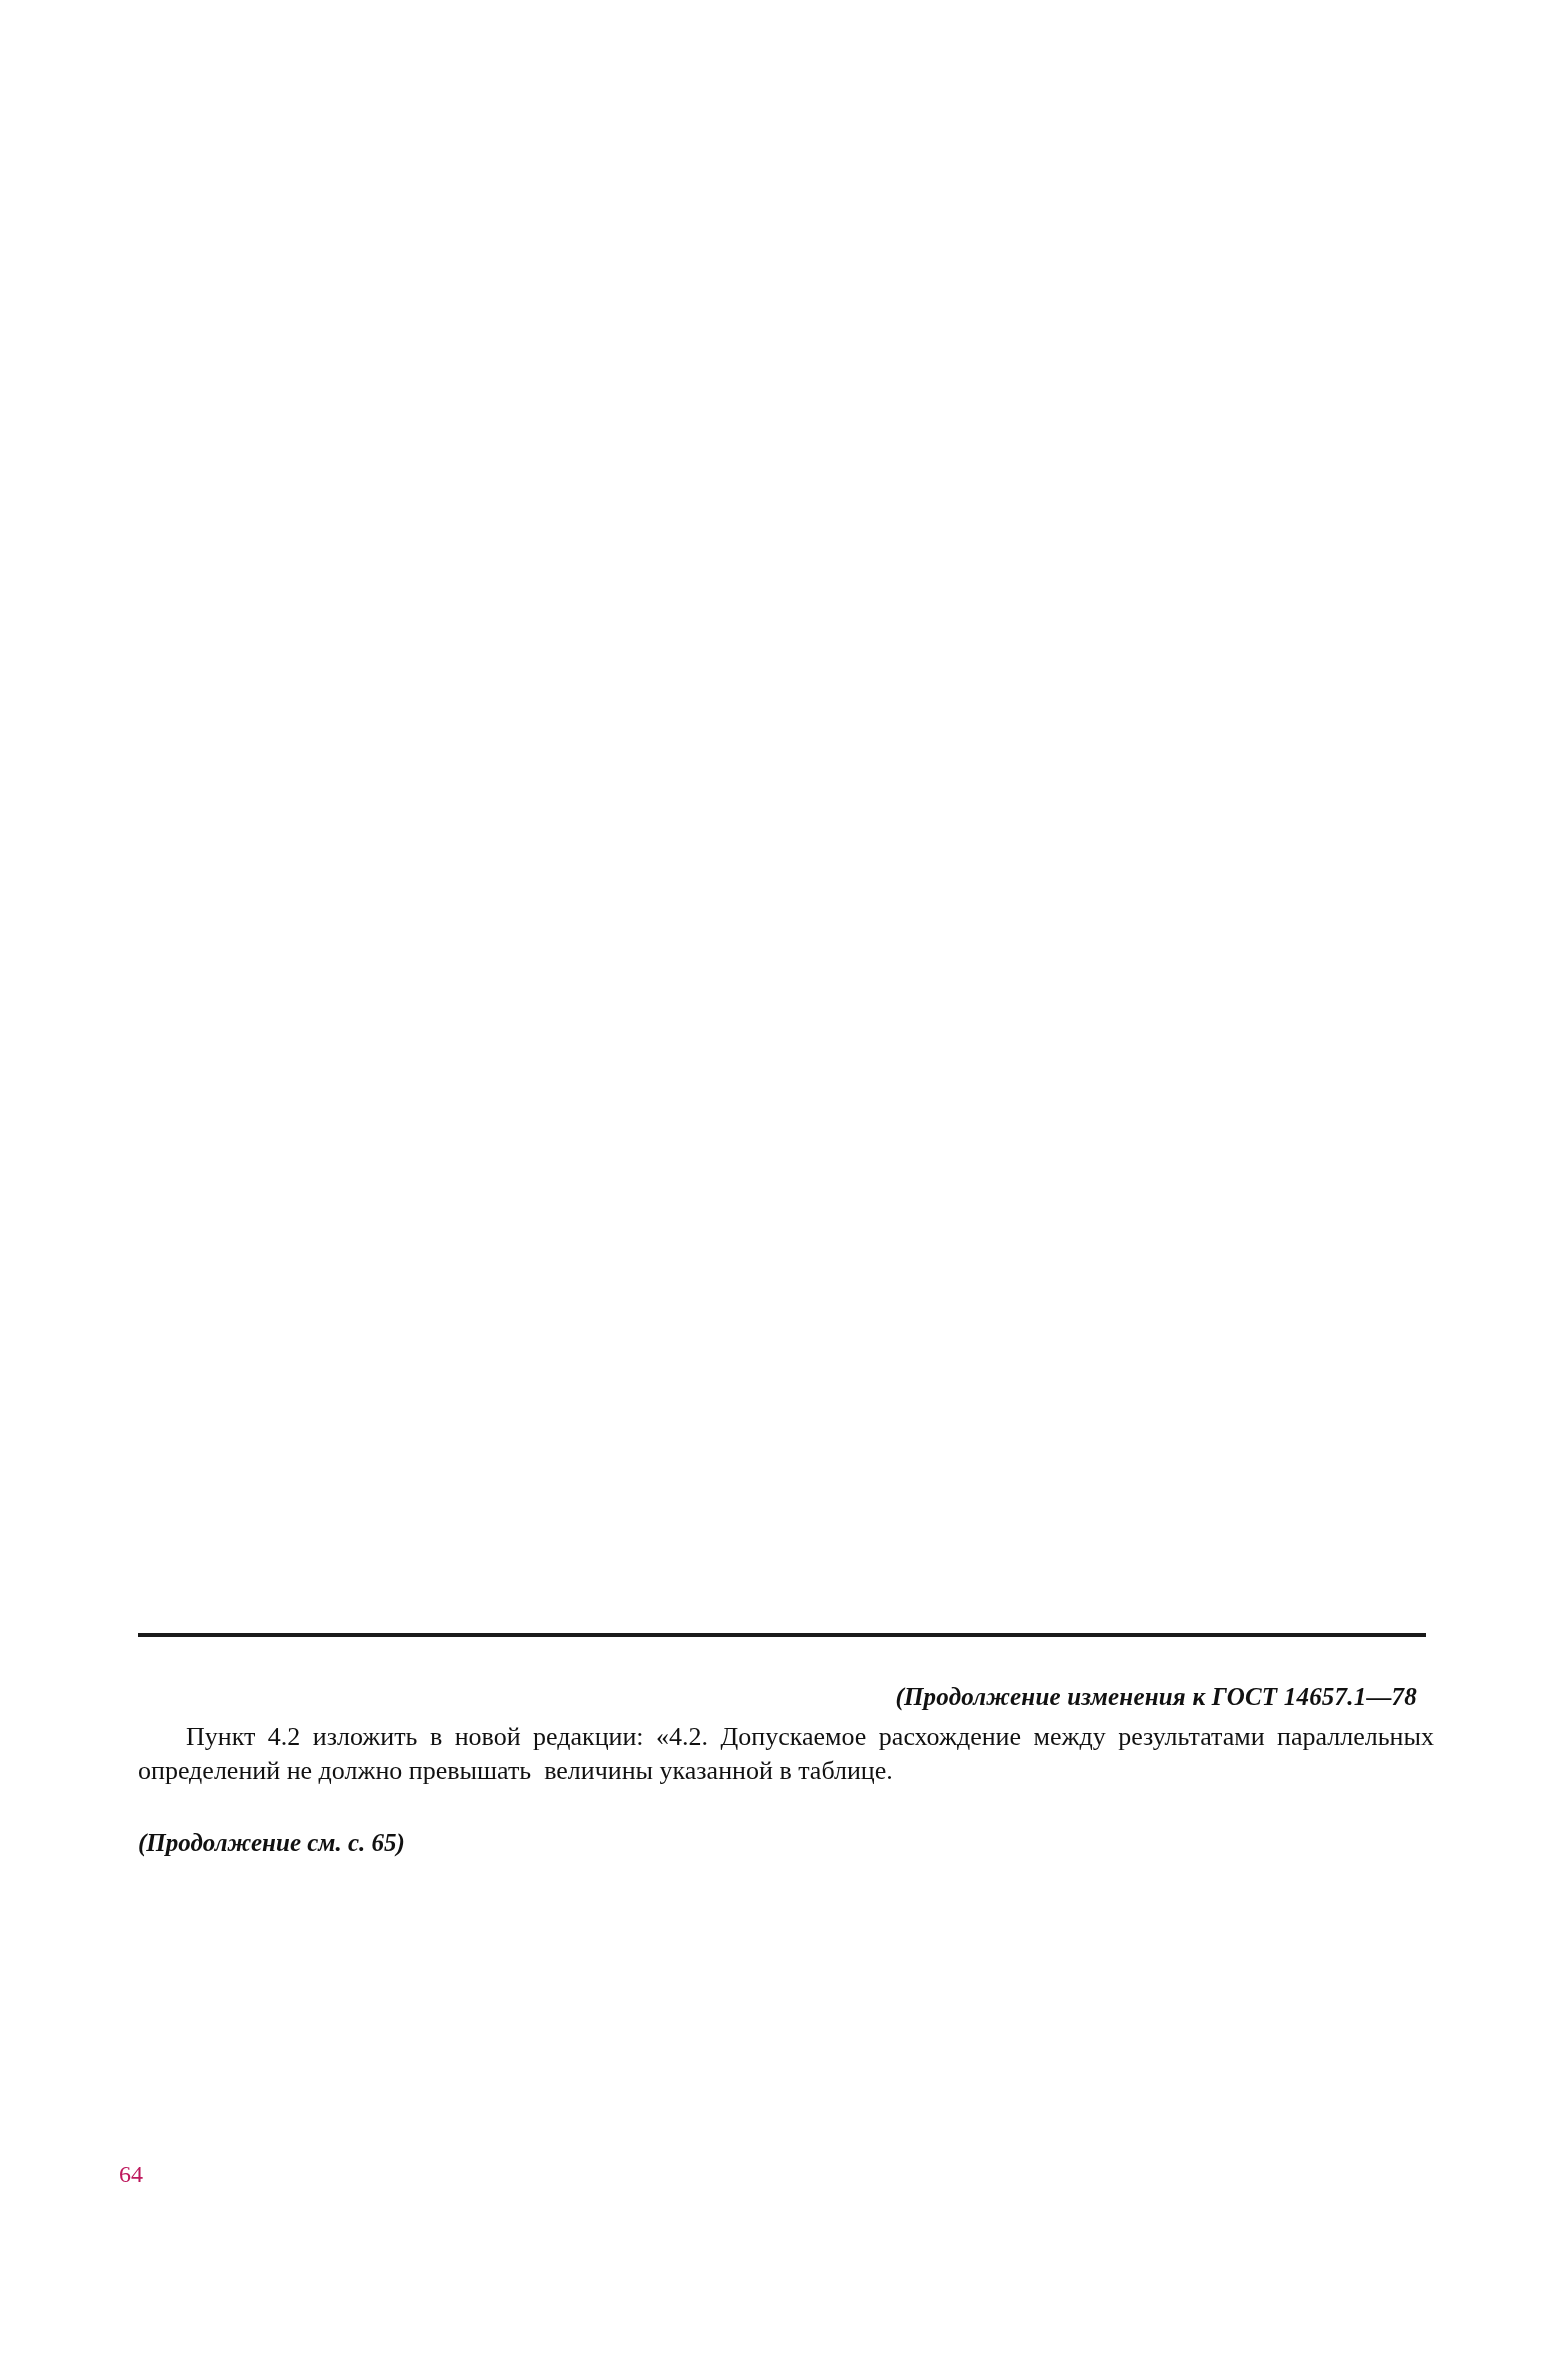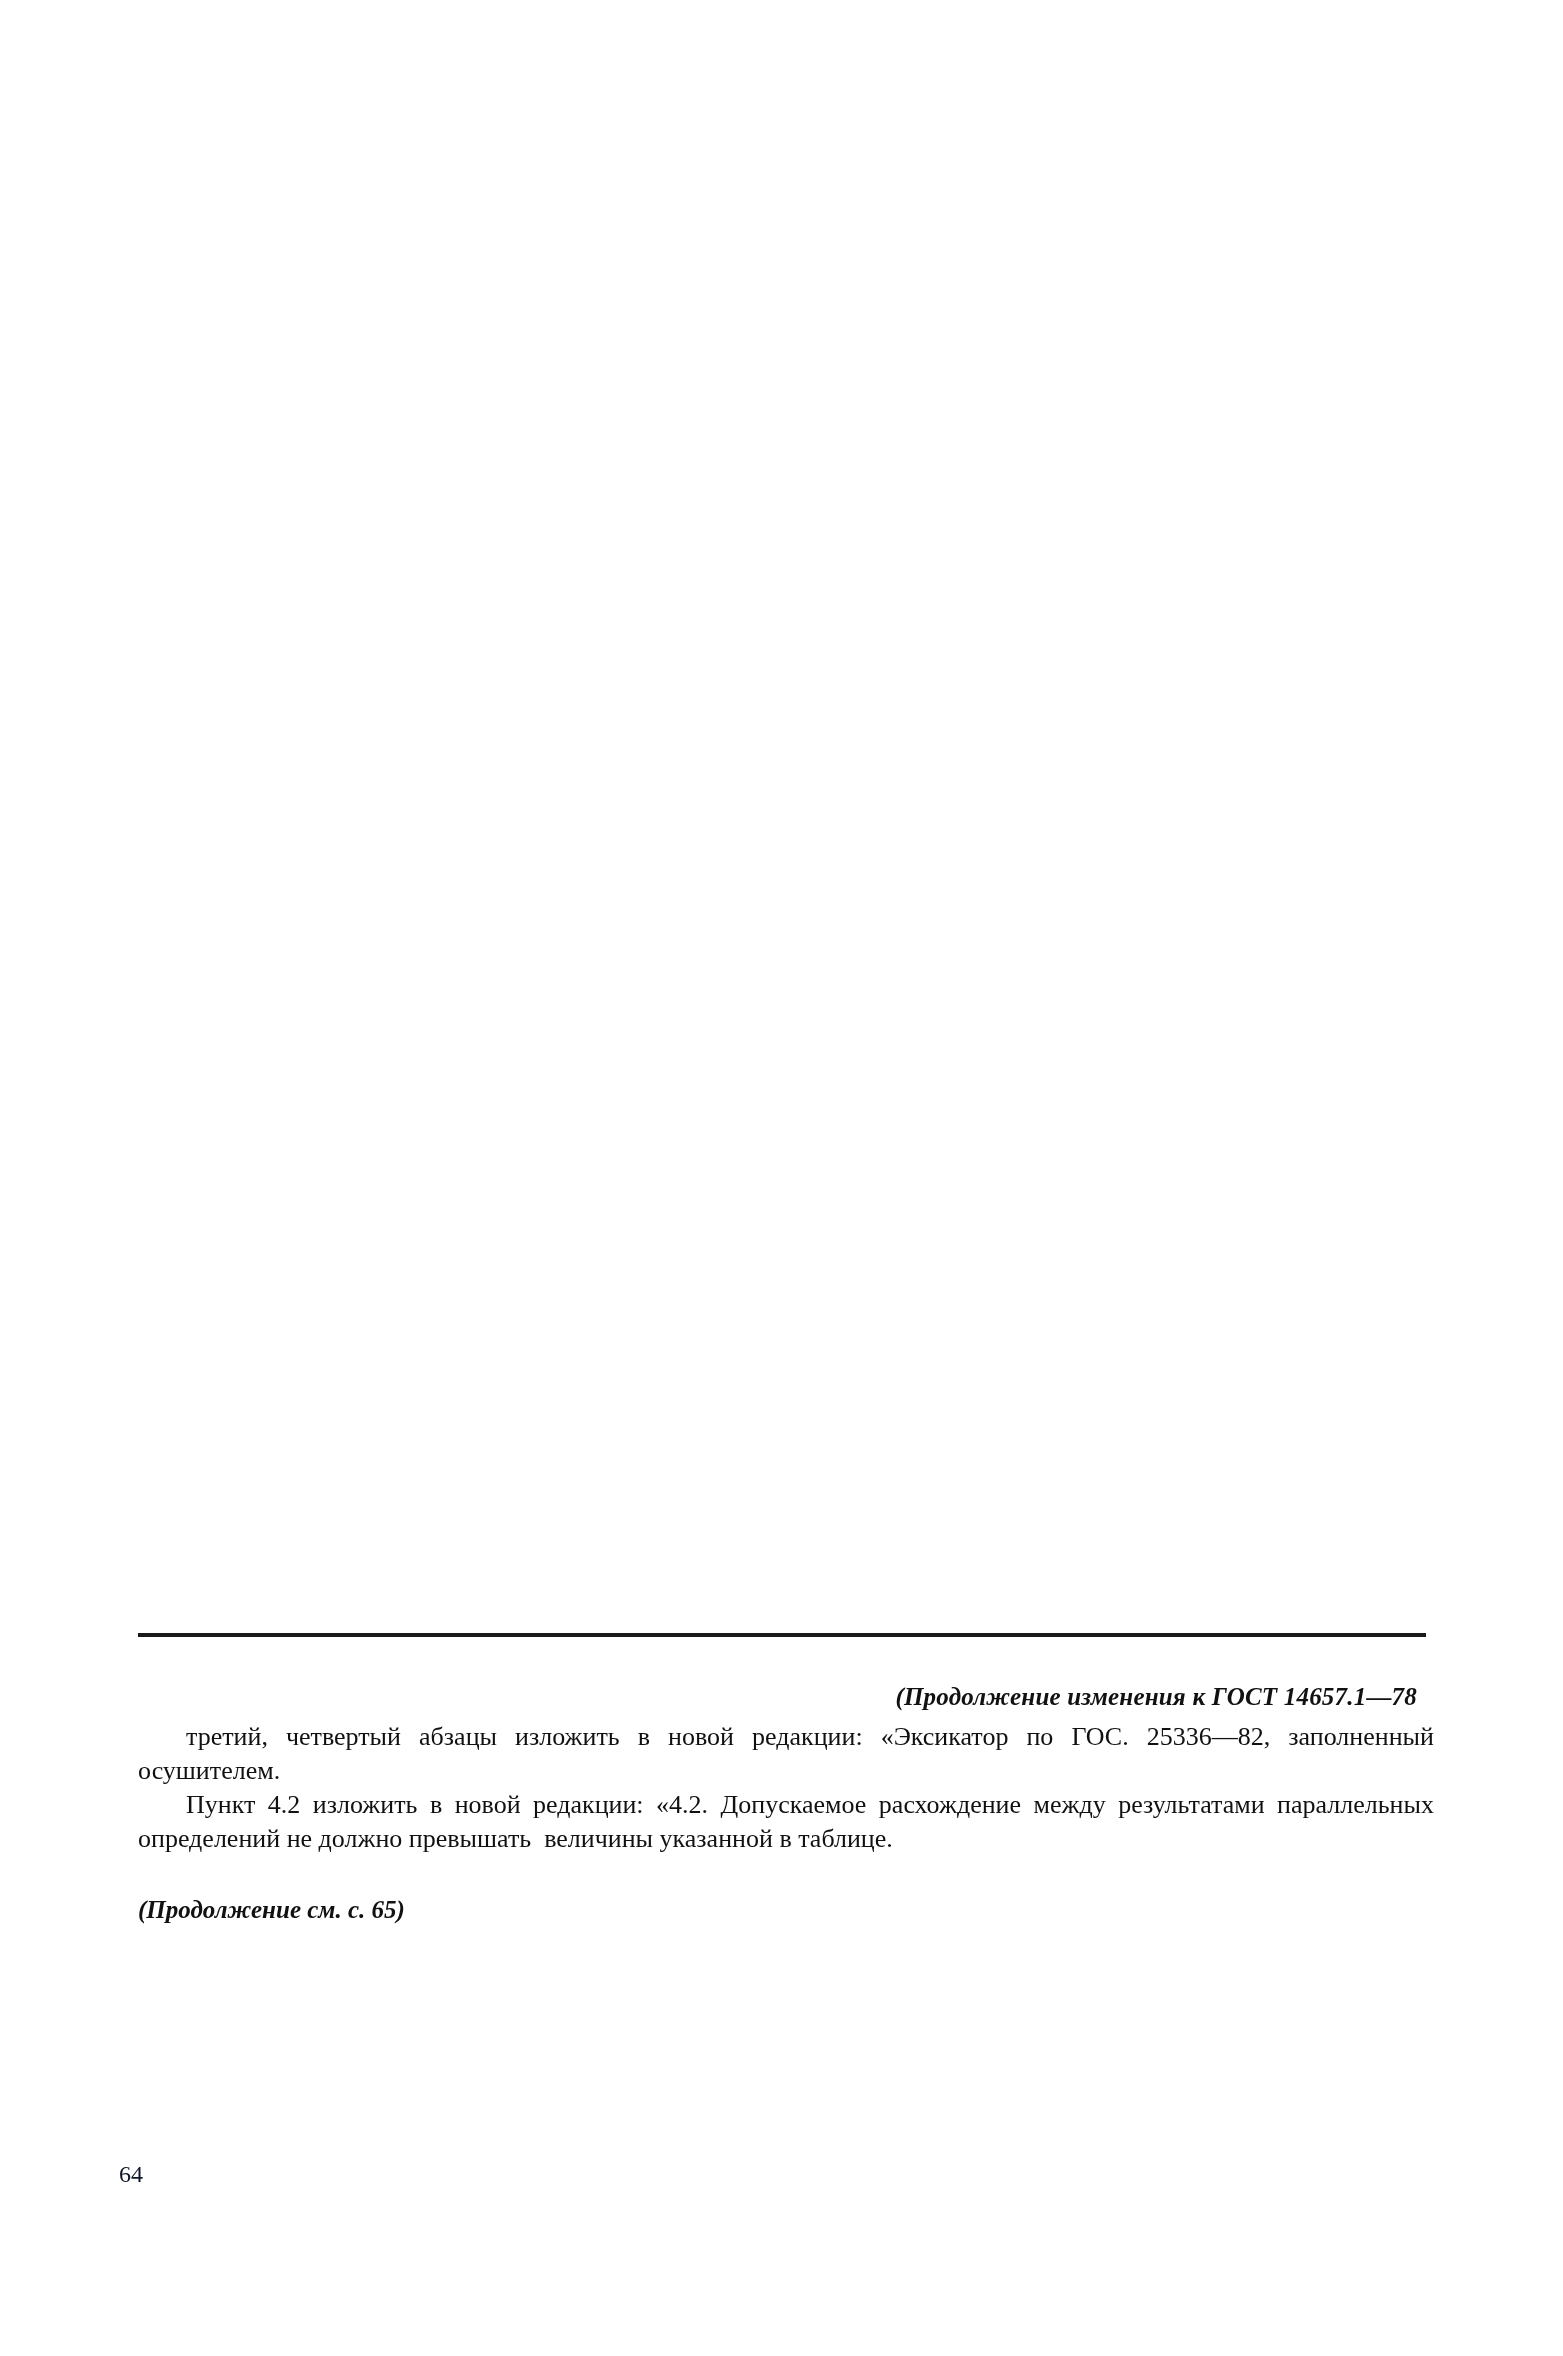--- a/index.html
+++ b/index.html
@@ -85,37 +85,36 @@
     margin-top: 41px;
     white-space: nowrap;
   }
 
   .page-number {
     position: absolute;
     left: 119px;
     top: 2161px;
     font-size: 24px;
     font-family: "Liberation Serif", serif;
-    color: #0f172a;
+    color: #be185d;
   }
 </style>
 </head>
 <body>
 
 <div class="page">
 
   <div class="blank-upper"></div>
 
   <div class="separator-rule"></div>
 
   <div class="content-block">
 
     <div class="continuation-header">(Продолжение изменения к ГОСТ 14657.1—78</div>
 
-    <p class="body-par indent">третий, четвертый абзацы изложить в новой редакции: «Эксикатор по ГОС. 25336—82, заполненный осушителем.</p>
 
 
     <p class="body-par indent">Пункт 4.2 изложить в новой редакции: «4.2. Допускаемое расхождение между результатами параллельных определений не должно превышать  величины указанной в таблице.</p>
 
     <div class="continuation-footer">(Продолжение см. с. 65)</div>
 
   </div>
 
   <div class="page-number">64</div>
 

